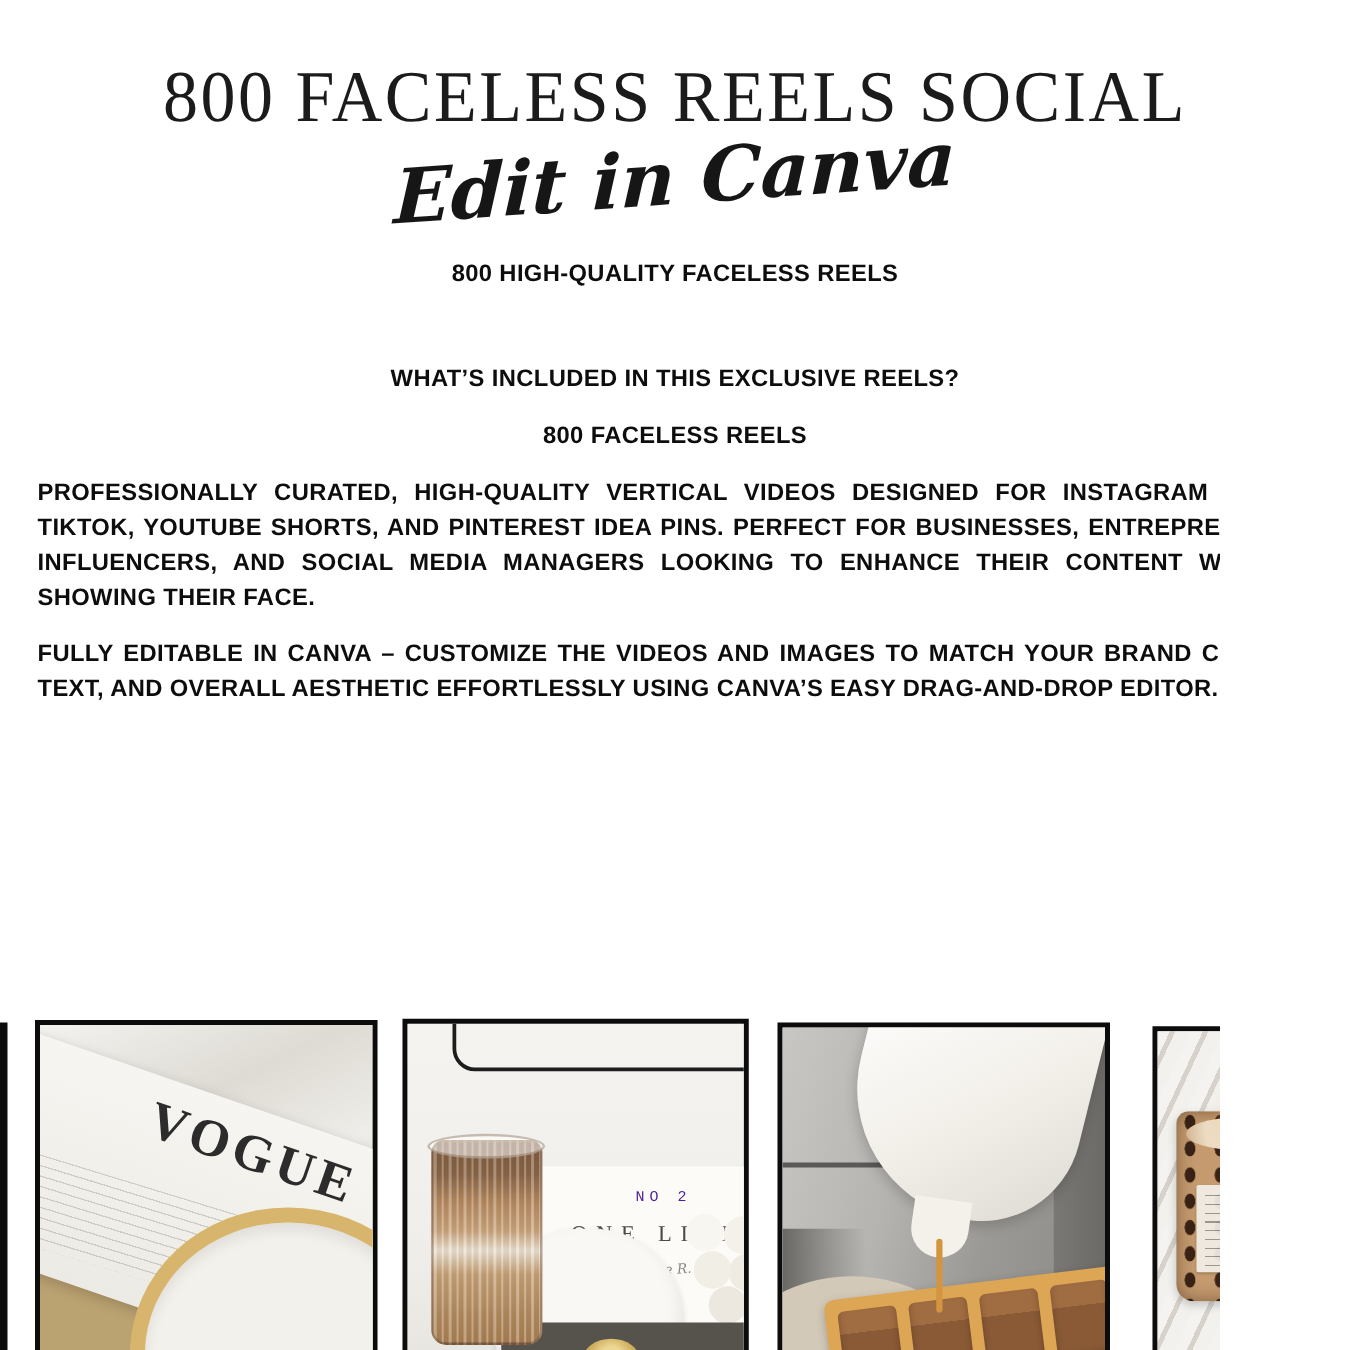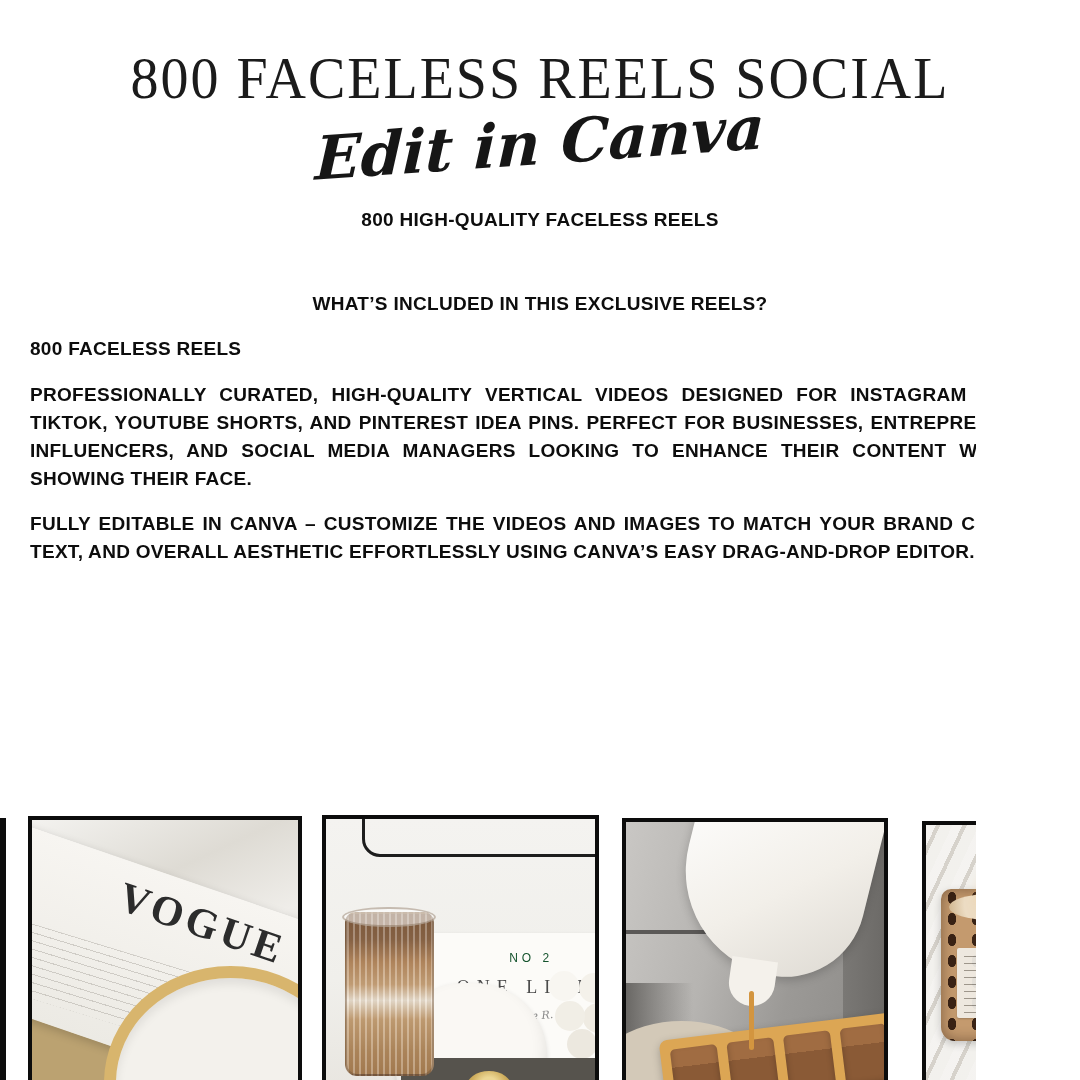--- a/index.html
+++ b/index.html
@@ -21,23 +21,23 @@
     position:absolute; top:108px; left:0; width:1080px;
     text-align:center;
     font-family:"DejaVu Serif", serif; font-style:italic; font-weight:700;
     font-size:60px; color:#161616;
     transform:rotate(-4deg) skewX(-6deg);
   }
   
   .tx {
     position:absolute; left:30px; width:1020px;
     font-weight:700; font-size:19px; line-height:28px;
-    letter-spacing:0.3px; color:#0d0d0d;
-  }
-  .center { text-align:center; }
+    letter-spacing:0.3px; color:#0d0d0d;text-align:center;
+  }
+  .center { }
   .justify { text-align:justify; }
   .check-box {
     display:inline-block; width:20px; height:20px; margin-right:9px;
     background:#5cb85c; border-radius:4px; color:#ffffff;
     font-size:15px; line-height:20px; text-align:center;
     vertical-align:-3px; font-weight:700;
   }
   
   .photo {
     position:absolute; height:300px; border:4px solid #0c0c0c;
@@ -63,22 +63,22 @@
   .p1-plate { left:-28%; bottom:-34%; width:95%; height:72%; border-radius:50%;
     background:radial-gradient(circle at 50% 45%,#bba271 0 52%,#a78b5e 70%,#8e734a 100%); }
   .p1-bowl { right:-22%; bottom:-30%; width:95%; height:80%; border-radius:50%;
     background:#f3f1ec; border:12px solid #d8b56d; box-shadow:inset 0 6px 10px rgba(0,0,0,.08); }
   
   .p2-bg { inset:0; background:linear-gradient(180deg,#f4f3f0 0%,#f0efeb 55%,#e7e4de 100%); }
   .p2-line { top:-62px; left:36px; right:-50px; height:100px;
     border:3px solid #1d1d1d; border-radius:18px; background:transparent; }
   .p2-card { top:39%; left:8%; right:-6%; height:44%;
     background:#fcfbf8; box-shadow:0 2px 4px rgba(0,0,0,.14); }
-  .p2-no2 { top:14%; right:22%; font-family:Liberation Sans, sans-serif;
-    font-size:12px; letter-spacing:4px; color:#14532d; }
+  .p2-no2 { top:14%; right:22%; font-family:Liberation Mono, monospace;
+    font-size:12px; letter-spacing:4px; color:#4c1d95; }
   .p2-oneline { top:34%; right:6%; font-family:"Liberation Serif", serif;
     font-size:18px; letter-spacing:7px; color:#4b4b4b; }
   .p2-sig { top:60%; right:22%; font-family:"DejaVu Serif", serif; font-style:italic;
     font-size:11px; color:#8a8a8a; transform:rotate(-4deg); }
   .p2-glass { left:7%; top:32%; width:33%; height:56%;
     border-radius:10px 10px 12px 12px; border:2px solid rgba(110,85,60,.45);
     background-image:
       repeating-linear-gradient(90deg, rgba(255,255,255,.28) 0 2px, rgba(70,45,25,.07) 2px 6px),
       linear-gradient(180deg,#7d5a3d 0%,#8a6547 16%,#b68a60 30%,#c9a47b 44%,#ece2d3 54%,#c6a176 66%,#b28a5e 86%,#a87f53 100%); }
   .p2-glassrim { left:6%; top:30%; width:35%; height:7%; border-radius:50%;

